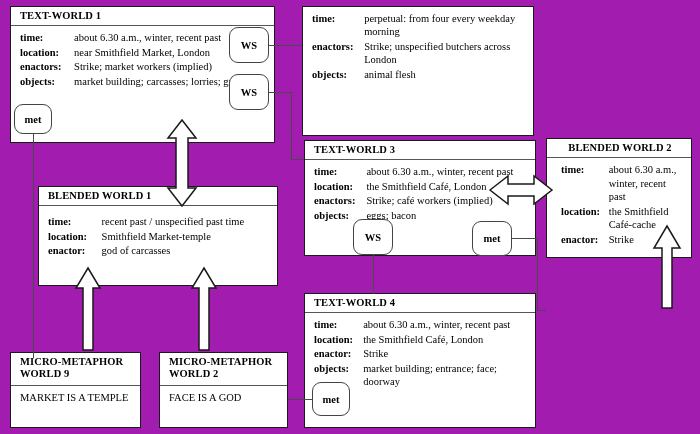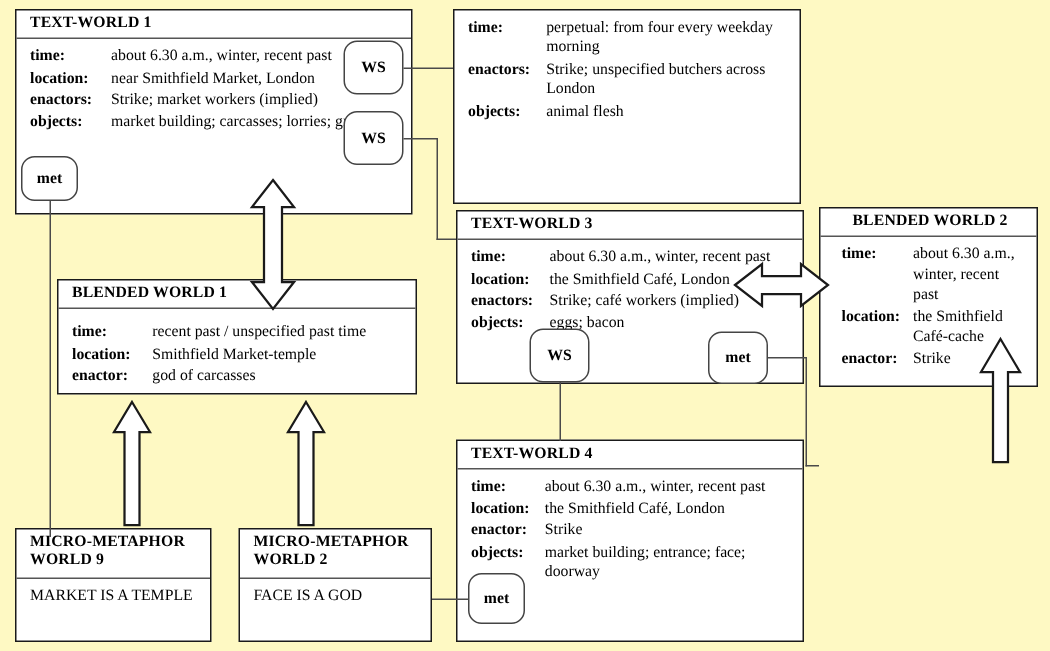--- a/index.html
+++ b/index.html
@@ -4,21 +4,21 @@
 <style>
   html, body {
     margin: 0;
     padding: 0;
     background: #ffffff;
   }
   #canvas {
     position: relative;
     width: 700px;
     height: 434px;
-    background: #fef9c3;
+    background: #a21caf;
     font-family: "Liberation Serif", "DejaVu Serif", serif;
     overflow: hidden;
   }
 
   
   .world {
     position: absolute;
     box-sizing: border-box;
     border: 1.6px solid #1a1a1a;
     background: #ffffff;
@@ -245,21 +245,21 @@
         </tr>
         <tr>
           <td class="k">objects:</td>
           <td class="v" style="max-width:152px;">market building; entrance; face; doorway</td>
         </tr>
       </tbody>
         </table>
     </div>
   </div>
 
-  <div class="world" style="left:38px; top:186px; width:240px; height:77px;">
+  <div class="world" style="left:38px; top:186px; width:240px; height:100px;">
     <div class="world-title">BLENDED WORLD 1</div>
     <div class="world-body" style="padding-top:9px;">
       <table class="attrs">
         <tbody>
             <tr>
           <td class="k">time:</td>
           <td class="v">recent past / unspecified past time</td>
         </tr>
         <tr>
           <td class="k">location:</td>

